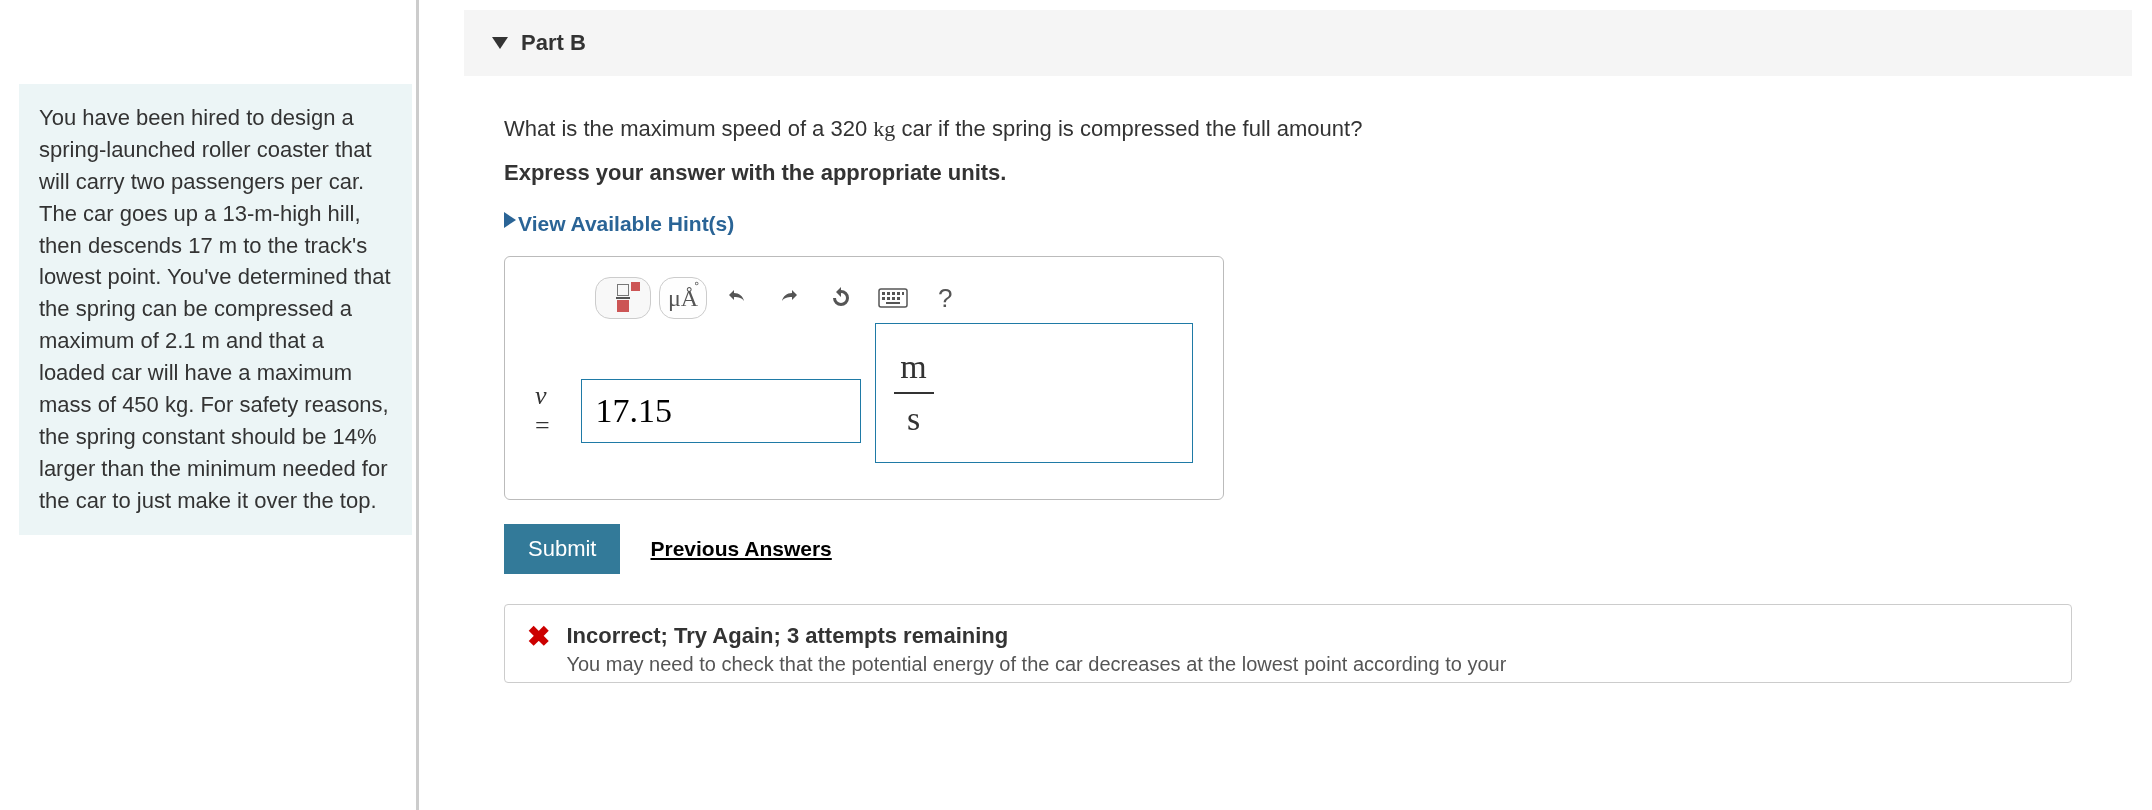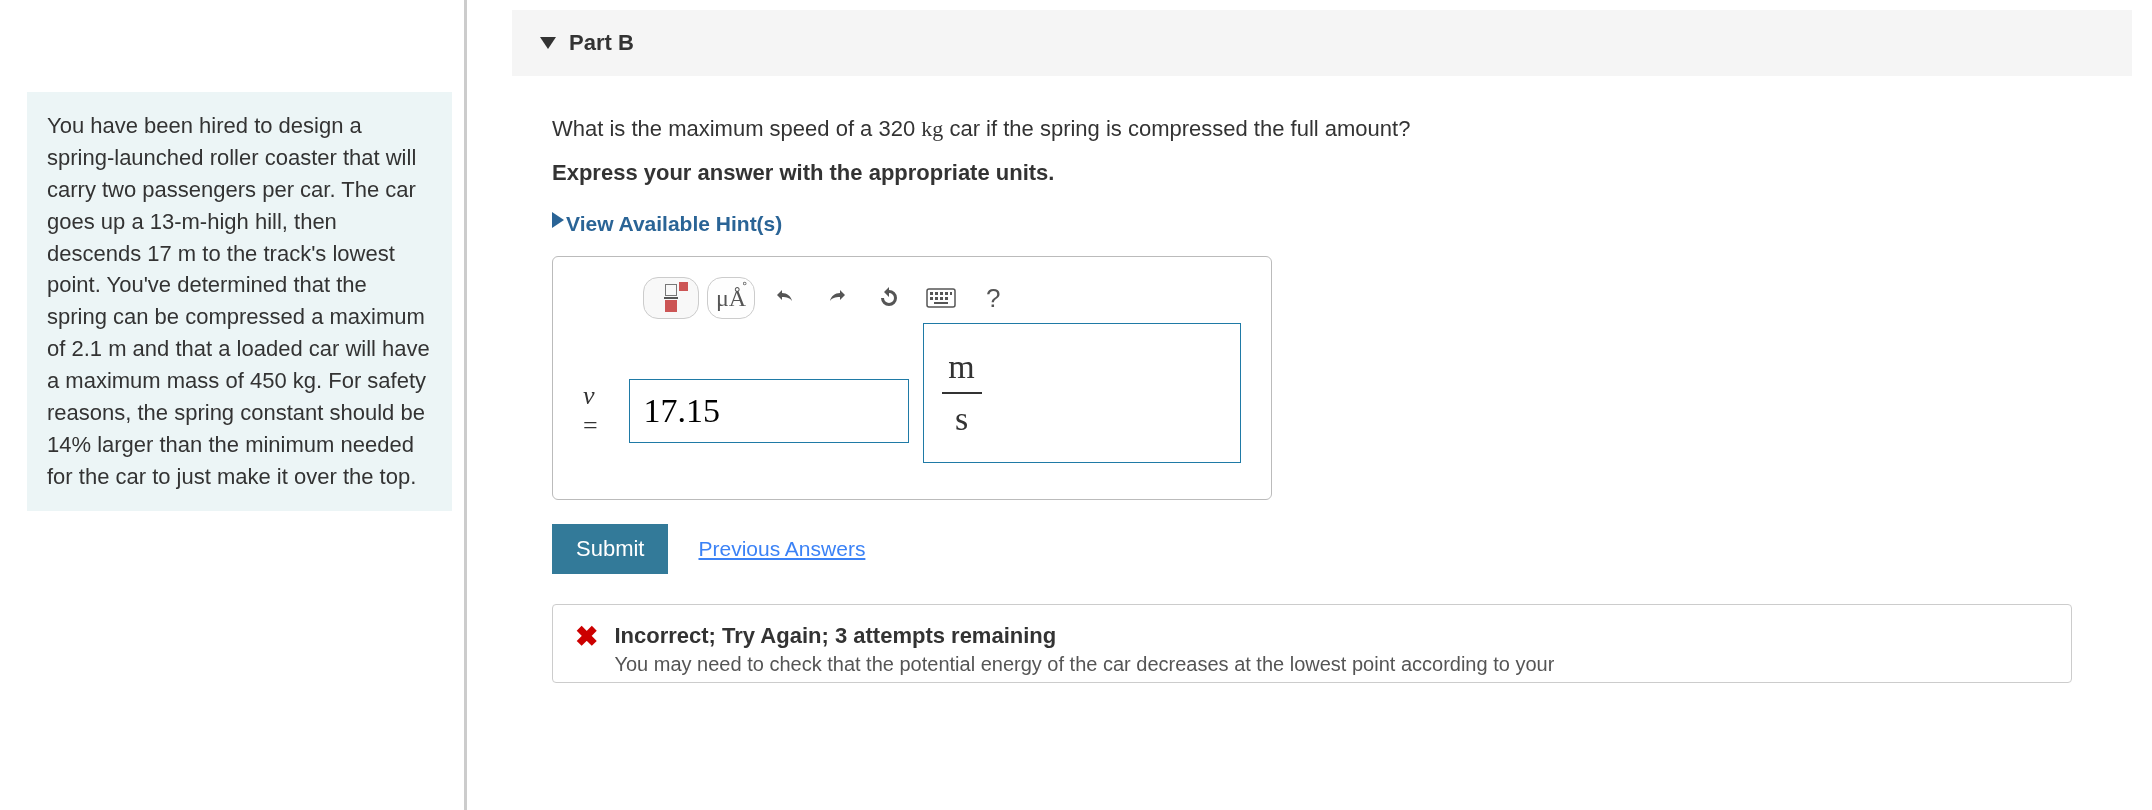--- a/index.html
+++ b/index.html
@@ -8,22 +8,22 @@
     font-family: Arial, Helvetica, sans-serif;
     font-size: 21px;
     color: #333;
     background: #fff;
     display: flex;
     width: 2152px;
     height: 810px;
     overflow: hidden;
   }
   .left-pane {
-    width: 464px;
-    padding: 12px;
+    width: 416px;
+    padding: 4px;
     flex-shrink: 0;
   }
   .problem-box {
     background: #ecf5f6;
     padding: 18px 20px;
     margin: 80px 0 0 15px;
     line-height: 1.45;
     font-size: 22px;
     color: #333;
   }
@@ -168,22 +168,22 @@
   }
   .submit-btn {
     background: #337a99;
     color: #fff;
     border: none;
     padding: 12px 24px;
     font-size: 22px;
     cursor: pointer;
   }
   .prev-link {
-    color: #3b82f6;
-    font-weight: normal;
+    color: #000000;
+    font-weight: bold;
     text-decoration: underline;
     font-size: 21px;
     cursor: pointer;
   }
   .feedback-box {
     border: 1px solid #ccc;
     border-radius: 4px;
     padding: 18px 22px 6px 22px;
     display: flex;
     gap: 16px;

